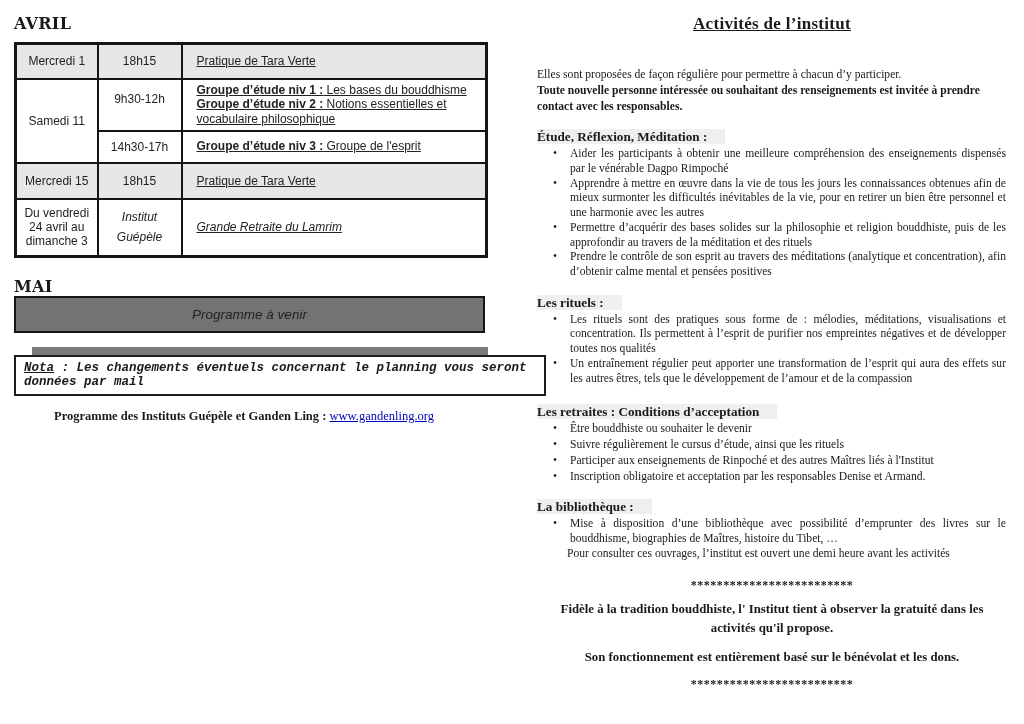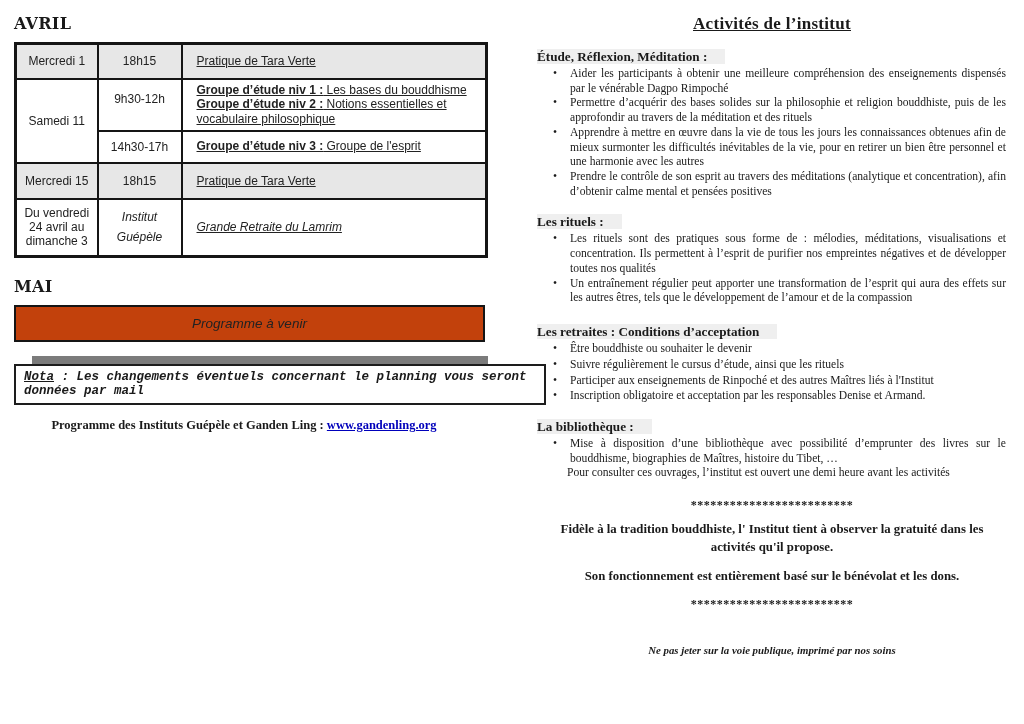--- a/index.html
+++ b/index.html
@@ -21,32 +21,32 @@
   .b { font-weight:bold; }
   .it { font-style:italic; }
   td.r1 { height:35px; }
   td.r2a { height:52px; }
   td.r2b { height:32px; }
   td.r3 { height:36px; }
   td.r4 { height:58px; }
   .gline { line-height:1.22; }
 
   .mai-title { margin-top:19px; }
-  .mai-box { margin-top:9px; height:37px; border:2px solid #151515; background:#c2410c;
+  .mai-box { height:37px; border:2px solid #151515; background:#737373;
     display:flex; align-items:center; justify-content:center;
     font-family:"Liberation Sans", sans-serif; font-style:italic; font-size:13.5px; color:#222; }
 
   .nota-wrap { position:relative; margin-top:22px; width:532px;font-family:Liberation Mono, monospace; }
   .nota-shadow { position:absolute; left:18px; top:-8px; width:456px; height:34px; background:#7b7b7b; }
   .nota-box { position:relative; background:#ffffff; border:2px solid #1d1d1d; padding:4px 8px 5px;
     font-weight:bold; font-style:italic; font-size:12.5px; }
   .nota-label { text-decoration:underline; }
 
   .prog-line { margin-top:13px; text-align:center; font-weight:bold; font-size:12.5px; width:460px; }
-  .prog-link { color:#0000bb; text-decoration:underline; font-weight:bold; cursor:pointer; }
+  .prog-link { color:#0000bb; text-decoration:underline; font-weight:normal; cursor:pointer; }
 
   
   .right-col { position:absolute; left:537px; top:14px; width:470px; }
 
   .r-title { text-align:center; font-size:17px; font-weight:bold; letter-spacing:0.3px; }
   .r-title span { text-decoration:underline; }
 
   .intro { margin-top:33px; font-size:11.6px; line-height:1.36; }
   .intro .bold-part { font-weight:bold; }
 
@@ -126,26 +126,30 @@
   </div>
 
   <div class="prog-line"><span>Programme des Instituts Guépèle et Ganden Ling : </span><a class="prog-link">www.gandenling.org</a></div>
 
 </div>
 
 <div class="right-col">
 
   <div class="r-title"><span>Activités de l’institut</span></div>
 
+  <div class="intro">
+    <div>Elles sont proposées de façon régulière pour permettre à chacun d’y participer.</div>
+    <div class="bold-part">Toute nouvelle personne intéressée ou souhaitant des renseignements est invitée à prendre contact avec les  responsables.</div>
+  </div>
 
   <div class="sec-head"><span class="hl">Étude, Réflexion, Méditation :</span></div>
   <ul class="bullets">
     <li>Aider les participants à obtenir une meilleure  compréhension des enseignements dispensés par le vénérable Dagpo Rimpoché</li>
+    <li>Apprendre à mettre en œuvre dans la vie de tous les jours les connaissances obtenues afin de mieux surmonter les difficultés  inévitables de la vie, pour en retirer un bien être personnel et une harmonie avec les autres</li>
     <li>Permettre d’acquérir des bases solides sur la philosophie et religion bouddhiste, puis de les approfondir au travers de la méditation et des rituels</li>
-    <li>Apprendre à mettre en œuvre dans la vie de tous les jours les connaissances obtenues afin de mieux surmonter les difficultés  inévitables de la vie, pour en retirer un bien être personnel et une harmonie avec les autres</li>
     <li>Prendre le contrôle de son esprit au travers des méditations (analytique et concentration), afin d’obtenir calme mental et pensées positives</li>
   </ul>
 
   <div class="sec-head"><span class="hl">Les rituels :</span></div>
   <ul class="bullets">
     <li>Les rituels sont des pratiques  sous forme de : mélodies,  méditations, visualisations et concentration. Ils permettent  à l’esprit de  purifier  nos empreintes négatives et  de développer toutes nos qualités</li>
     <li>Un entraînement régulier peut apporter une transformation de l’esprit  qui  aura des effets sur les autres êtres,  tels que le développement de  l’amour et de la compassion</li>
   </ul>
 
   <div class="sec-head" style="margin-top:18px;"><span class="hl">Les retraites : Conditions d’acceptation</span></div>

